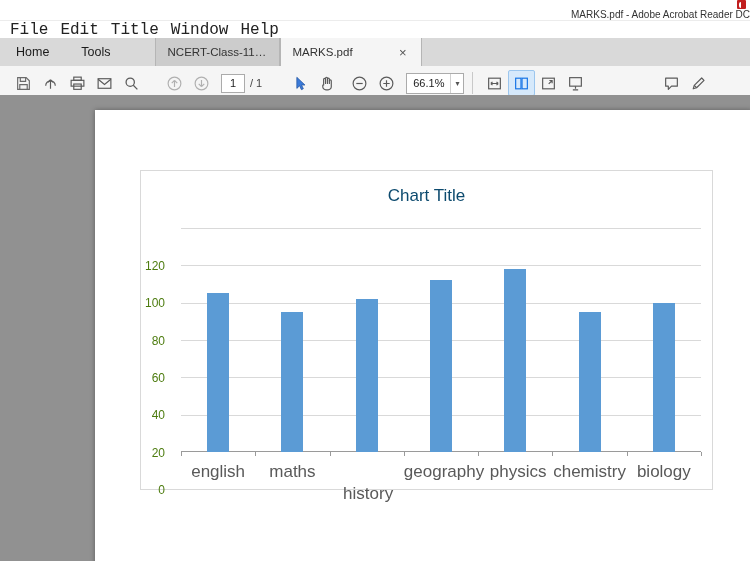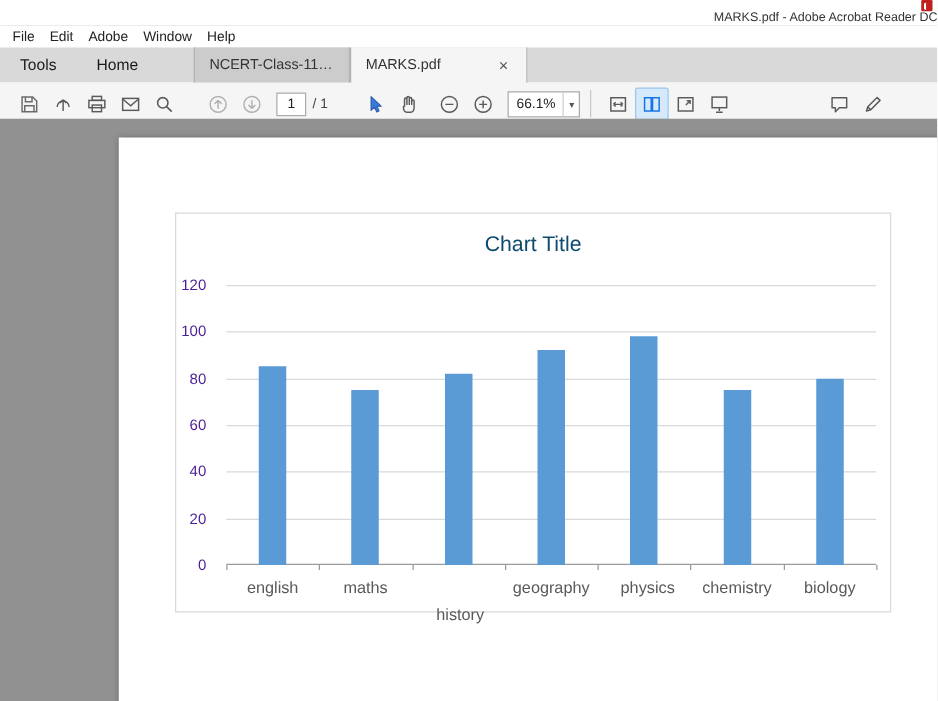--- a/index.html
+++ b/index.html
@@ -7,21 +7,21 @@
   .window { position:relative; width:750px; height:561px; overflow:hidden; background:#fff; }
 
   
   .titlebar { height:21px; background:#ffffff; display:flex; align-items:flex-end; padding-left:3px; border-bottom:1px solid #ececec;flex-direction:column; }
   .appicon { width:9px; height:10px; background:#c11e1e; display:inline-block; margin-right:4px; border-radius:1px; position:relative; }
   .appicon::after { content:""; position:absolute; left:2px; top:2px; width:5px; height:6px; border-left:2px solid #fff; border-radius:2px; }
   .wtitle { font-size:10px; color:#333; white-space:nowrap; }
 
   
   .menubar { height:17px; background:#ffffff; display:flex; align-items:center; padding-left:4px; }
-  .menubar span { font-size:11px; color:#222; padding:0 6px; cursor:default; }
+  .menubar span { font-size:16px; color:#222; padding:0 6px; cursor:default;font-family:Liberation Mono, monospace; }
 
   
   .tabbar { height:28px; background:#d9d9d9; display:flex; align-items:stretch; }
   .apptab { display:flex; align-items:center; padding:0 16px; font-size:12.5px; color:#1a1a1a; }
   .doctab { display:flex; align-items:center; gap:8px; padding:0 12px; font-size:11.5px; color:#333;
             border-left:1px solid #b5b5b5; border-right:1px solid #b5b5b5; background:#cccccc; max-width:150px; }
   .doctab.inactive { margin-left:28px; width:125px; }
   .doctab.active { background:#f5f5f5; border-bottom:none; width:142px; justify-content:space-between;align-items:center; }
   .doctab .lbl { overflow:hidden; white-space:nowrap; text-overflow:ellipsis; }
   .doctab .close { font-size:13px; color:#555; line-height:1; padding:0 2px; }
@@ -46,46 +46,46 @@
   .page { position:absolute; left:95px; top:15px; right:-2px; height:500px; background:#ffffff; box-shadow:0 0 5px rgba(0,0,0,.35); }
 
   
   .chart { position:absolute; left:45px; top:60px; width:573px; height:320px; border:1px solid #d9d9d9; background:#fff; }
   .charttitle { position:absolute; top:15px; left:0; width:100%; text-align:center; font-size:17px; color:#0c4a6e; }
   .plot { position:absolute; left:40px; top:57px; width:520px; height:224px; }
   .yaxis { position:absolute; left:0; top:57px; width:32px; height:224px; }
   .xaxis { position:absolute; left:40px; top:289px; width:520px; height:18px; }
   .gridline { position:absolute; left:0; right:0; height:1px; background:#d9d9d9; }
   .axisline { position:absolute; left:0; right:0; height:1px; background:#9a9a9a; }
-  .ylab { position:absolute; right:8px; font-size:12px; color:#4c1d95; line-height:14px; }
+  .ylab { position:absolute; right:8px; font-size:12px; color:#4d7c0f; line-height:14px;margin-top:38px; }
   .bar { position:absolute; bottom:0; }
-  .xlab { position:absolute; top:2px; text-align:center; font-size:13px; color:#595959; white-space:nowrap; }
+  .xlab { position:absolute; top:2px; text-align:center; font-size:17px; color:#595959; white-space:nowrap; }
   .tick { position:absolute; top:100%; width:1px; height:4px; background:#9a9a9a; }
 </style>
 </head>
 <body>
 
 <div class="window">
 
   <div class="titlebar">
     <span class="appicon"></span>
     <span class="wtitle">MARKS.pdf - Adobe Acrobat Reader DC</span>
   </div>
 
   <div class="menubar">
     <span>File</span>
     <span>Edit</span>
-    <span>Adobe</span>
+    <span>Title</span>
     <span>Window</span>
     <span>Help</span>
   </div>
 
   <div class="tabbar">
+    <div class="apptab">Home</div>
     <div class="apptab">Tools</div>
-    <div class="apptab">Home</div>
     <div class="doctab inactive">
       <span class="lbl">NCERT-Class-11-Ec...</span>
     </div>
     <div class="doctab active">
       <span class="lbl">MARKS.pdf</span>
       <span class="close">×</span>
     </div>
   </div>
 
   <div class="toolbar">

